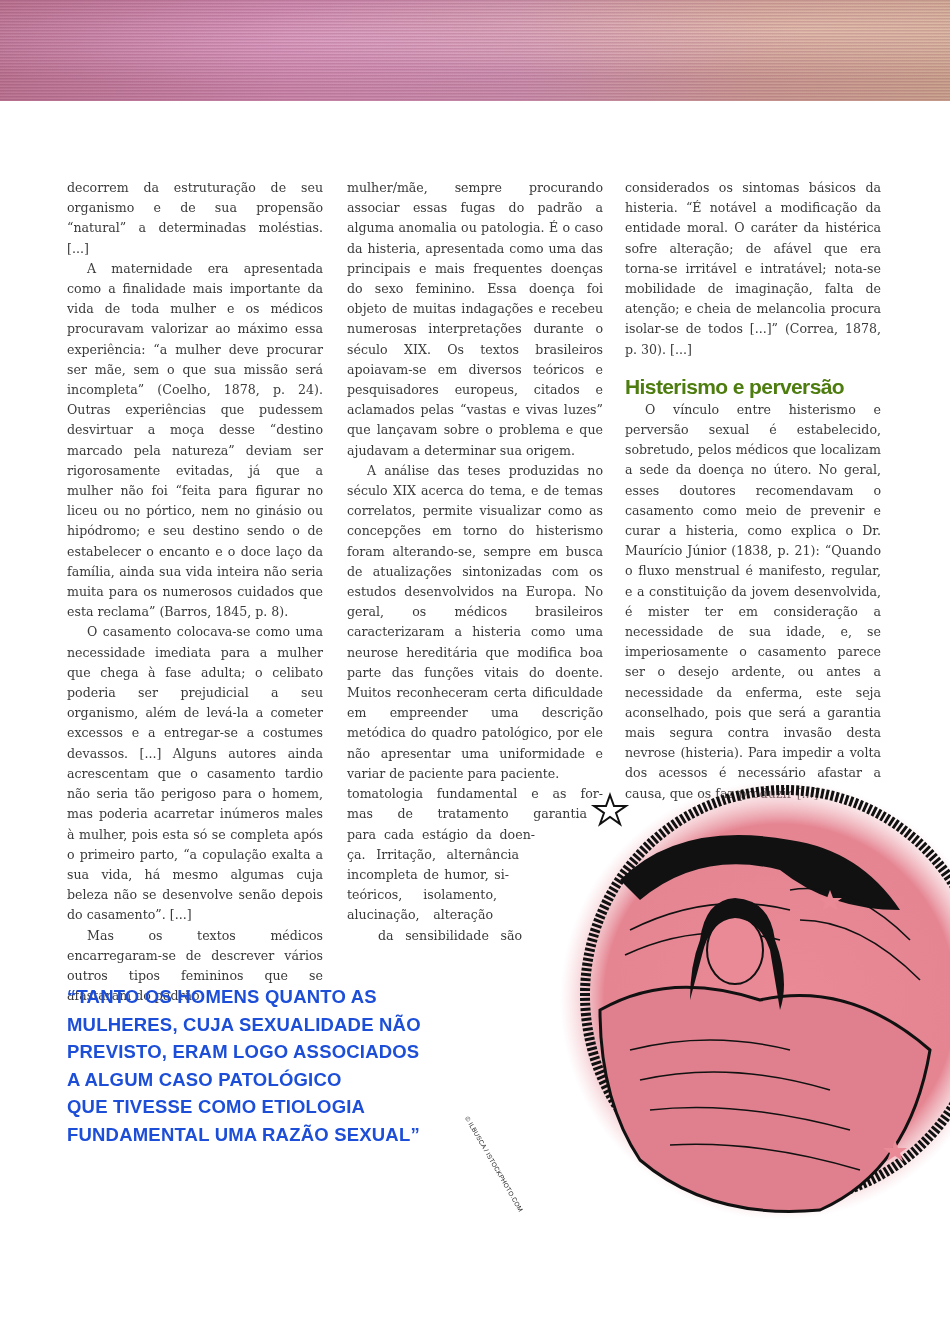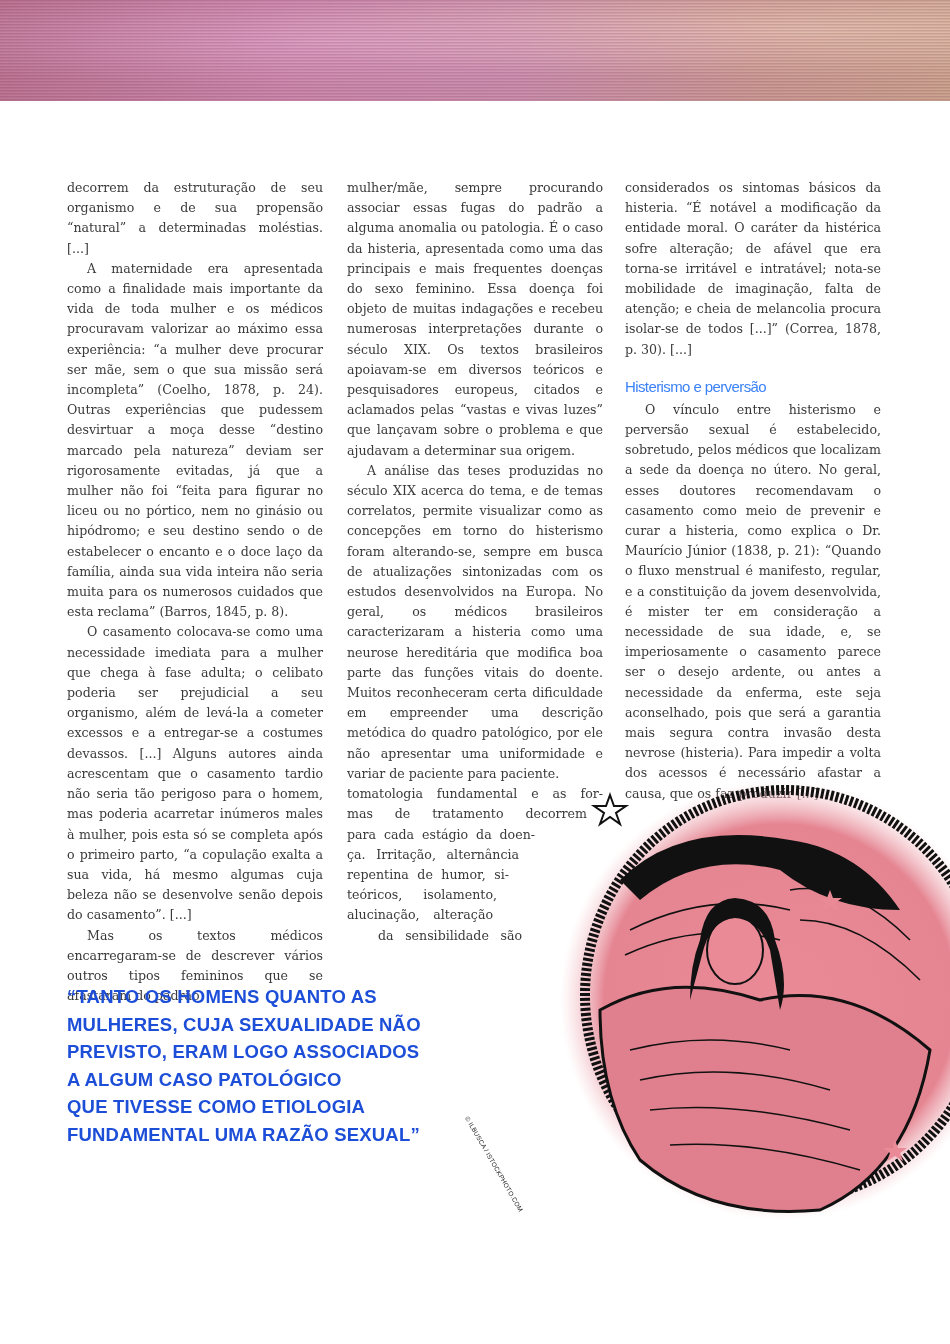--- a/index.html
+++ b/index.html
@@ -22,22 +22,22 @@
     font-size: 12.6px; line-height: 20.2px;
     text-align: justify; hyphens: manual;
   }
   .col p { margin: 0; text-indent: 20px; }
   .col p.noindent { text-indent: 0; }
   .col1 { left: 67px; width: 256px; }
   .col2 { left: 347px; width: 256px; }
   .col3 { left: 625px; width: 256px; }
   .subhead {
     font-family: "Liberation Sans", sans-serif;
-    font-weight: normal; font-size: 15px; letter-spacing: -0.6px;
-    color: #3b82f6; margin: 16px 0 2px 0; line-height: 22px;
+    font-weight: bold; font-size: 21px; letter-spacing: -0.6px;
+    color: #4d7c0f; margin: 16px 0 2px 0; line-height: 22px;
   }
   .shaped { display: block; }
   .shaped span { display: block; text-align: justify; text-align-last: justify; }
   .pullquote {
     position: absolute; left: 67px; top: 983px; width: 400px;
     font-family: "Liberation Sans", sans-serif; font-weight: bold;
     font-size: 18.5px; line-height: 27.6px; color: #1d4ed8;
     text-transform: uppercase; letter-spacing: 0.2px;
   }
   .pullquote span { display: block; white-space: nowrap; }
@@ -61,24 +61,24 @@
   <p>A maternidade era apresentada como a finalidade mais importante da vida de toda mulher e os médicos procuravam valorizar ao máximo essa experiência: “a mulher deve procurar ser mãe, sem o que sua missão será incompleta” (Coelho, 1878, p. 24). Outras experiências que pudessem desvirtuar a moça desse “destino marcado pela natureza” deviam ser rigorosamente evitadas, já que a mulher não foi “feita para figurar no liceu ou no pórtico, nem no ginásio ou hipódromo; e seu destino sendo o de estabelecer o encanto e o doce laço da família, ainda sua vida inteira não seria muita para os numerosos cuidados que esta reclama” (Barros, 1845, p. 8).</p>
   <p>O casamento colocava-se como uma necessidade imediata para a mulher que chega à fase adulta; o celibato poderia ser prejudicial a seu organismo, além de levá-la a cometer excessos e a entregar-se a costumes devassos. [...] Alguns autores ainda acrescentam que o casamento tardio não seria tão perigoso para o homem, mas poderia acarretar inúmeros males à mulher, pois esta só se completa após o primeiro parto, “a copulação exalta a sua vida, há mesmo algumas cuja beleza não se desenvolve senão depois do casamento”. [...]</p>
   <p>Mas os textos médicos encarregaram-se de descrever vários outros tipos femininos que se afastaram do padrão</p>
 </div>
 
 <div class="col col2">
   <p class="noindent">mulher/mãe, sempre procurando associar essas fugas do padrão a alguma anomalia ou patologia. É o caso da histeria, apresentada como uma das principais e mais frequentes doenças do sexo feminino. Essa doença foi objeto de muitas indagações e recebeu numerosas interpretações durante o século XIX. Os textos brasileiros apoiavam-se em diversos teóricos e pesquisadores europeus, citados e aclamados pelas “vastas e vivas luzes” que lançavam sobre o problema e que ajudavam a determinar sua origem.</p>
   <p>A análise das teses produzidas no século XIX acerca do tema, e de temas correlatos, permite visualizar como as concepções em torno do histerismo foram alterando-se, sempre em busca de atualizações sintonizadas com os estudos desenvolvidos na Europa. No geral, os médicos brasileiros caracterizaram a histeria como uma neurose hereditária que modifica boa parte das funções vitais do doente. Muitos reconheceram certa dificuldade em empreender uma descrição metódica do quadro patológico, por ele não apresentar uma uniformidade e variar de paciente para paciente.</p>
   <div class="shaped">
     <span style="width:256px;">tomatologia fundamental e as for-</span>
-    <span style="width:240px;">mas de tratamento decorrem</span>
+    <span style="width:240px;">mas de tratamento garantia</span>
     <span style="width:188px;">para cada estágio da doen-</span>
     <span style="width:172px;">ça. Irritação, alternância</span>
-    <span style="width:162px;">repentina de humor, si-</span>
+    <span style="width:162px;">incompleta de humor, si-</span>
     <span style="width:150px;">teóricos, isolamento,</span>
     <span style="width:146px;">alucinação, alteração</span>
     <span style="width:144px;margin-left:31px;">da sensibilidade são</span>
   </div>
 </div>
 
 <div class="col col3">
   <p class="noindent">considerados os sintomas básicos da histeria. “É notável a modificação da entidade moral. O caráter da histérica sofre alteração; de afável que era torna-se irritável e intratável; nota-se mobilidade de imaginação, falta de atenção; e cheia de melancolia procura isolar-se de todos [...]” (Correa, 1878, p. 30). [...]</p>
   <div class="subhead">Histerismo e perversão</div>
   <p>O vínculo entre histerismo e perversão sexual é estabelecido, sobretudo, pelos médicos que localizam a sede da doença no útero. No geral, esses doutores recomendavam o casamento como meio de prevenir e curar a histeria, como explica o Dr. Maurício Júnior (1838, p. 21): “Quando o fluxo menstrual é manifesto, regular, e a constituição da jovem desenvolvida, é mister ter em consideração a necessidade de sua idade, e, se imperiosamente o casamento parece ser o desejo ardente, ou antes a necessidade da enferma, este seja aconselhado, pois que será a garantia mais segura contra invasão desta nevrose (histeria). Para impedir a volta dos acessos é necessário afastar a causa, que os faz produzir [...].</p>

